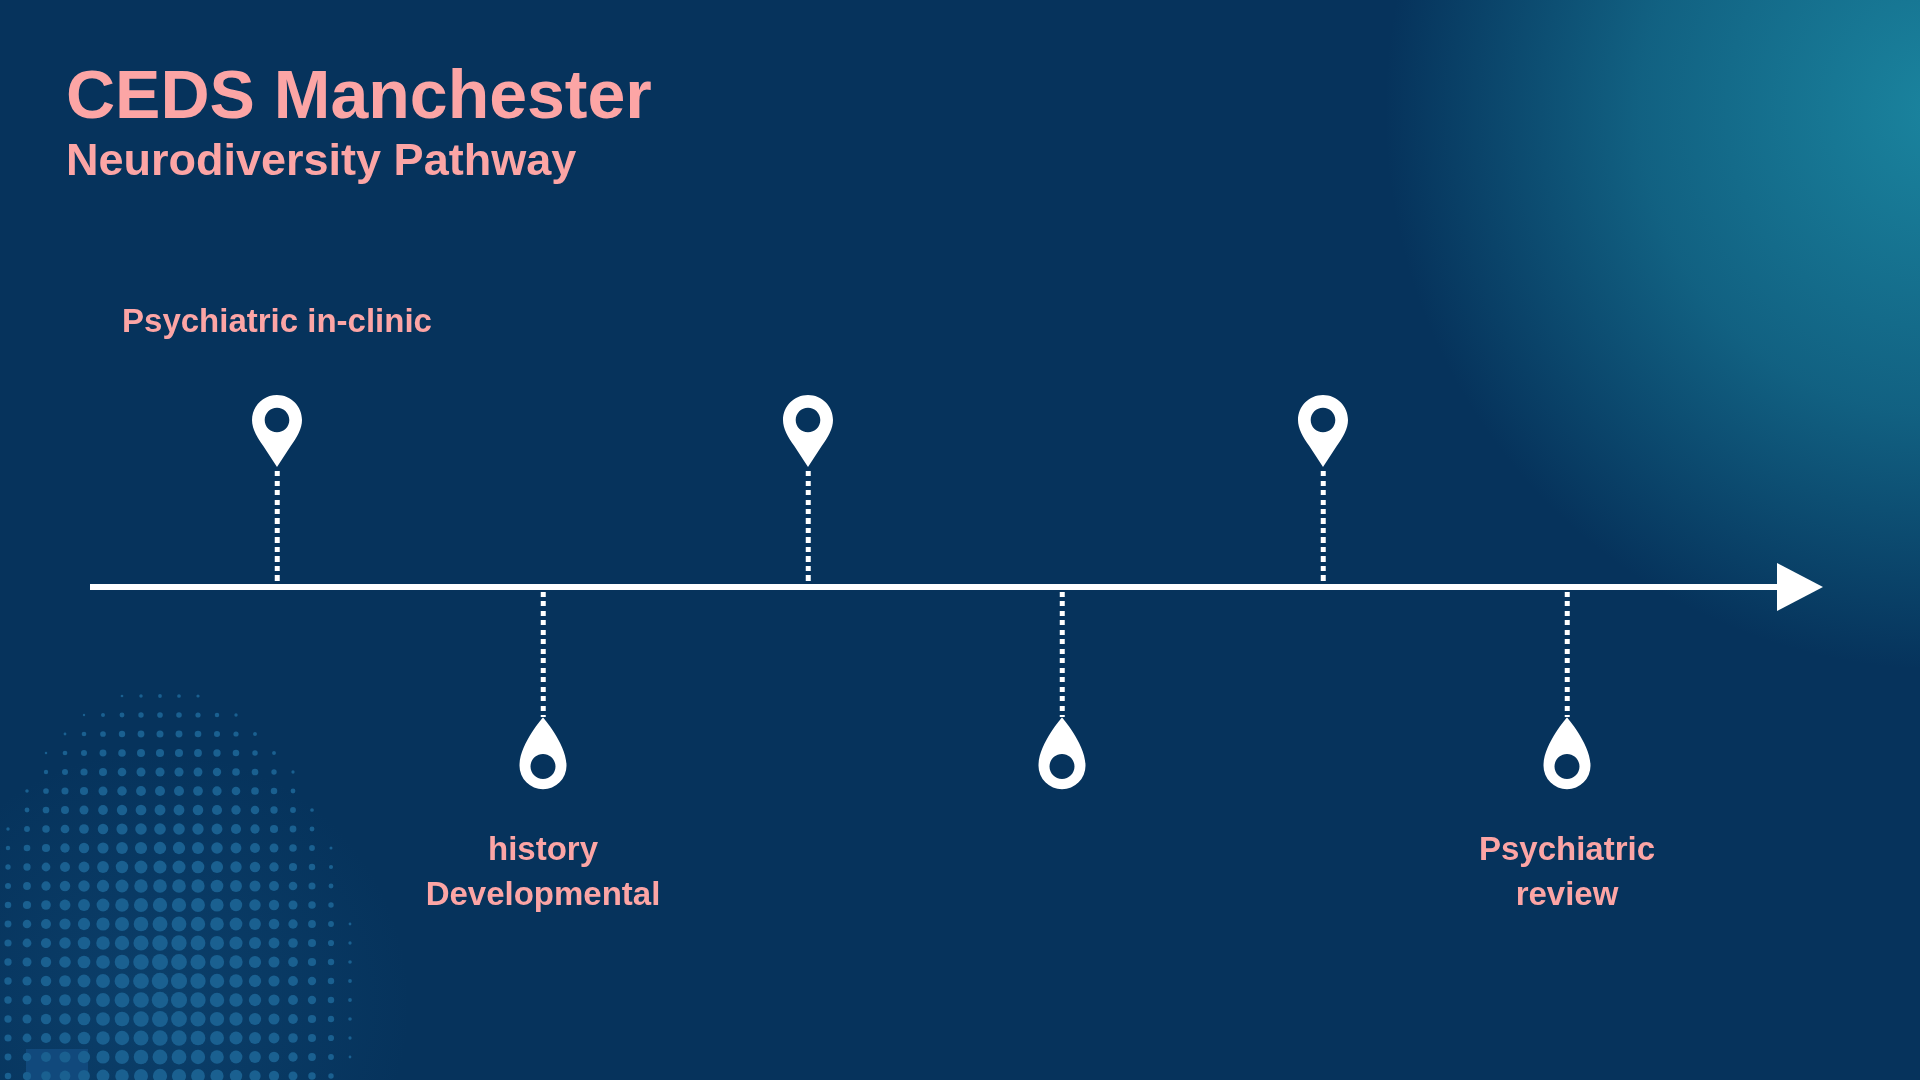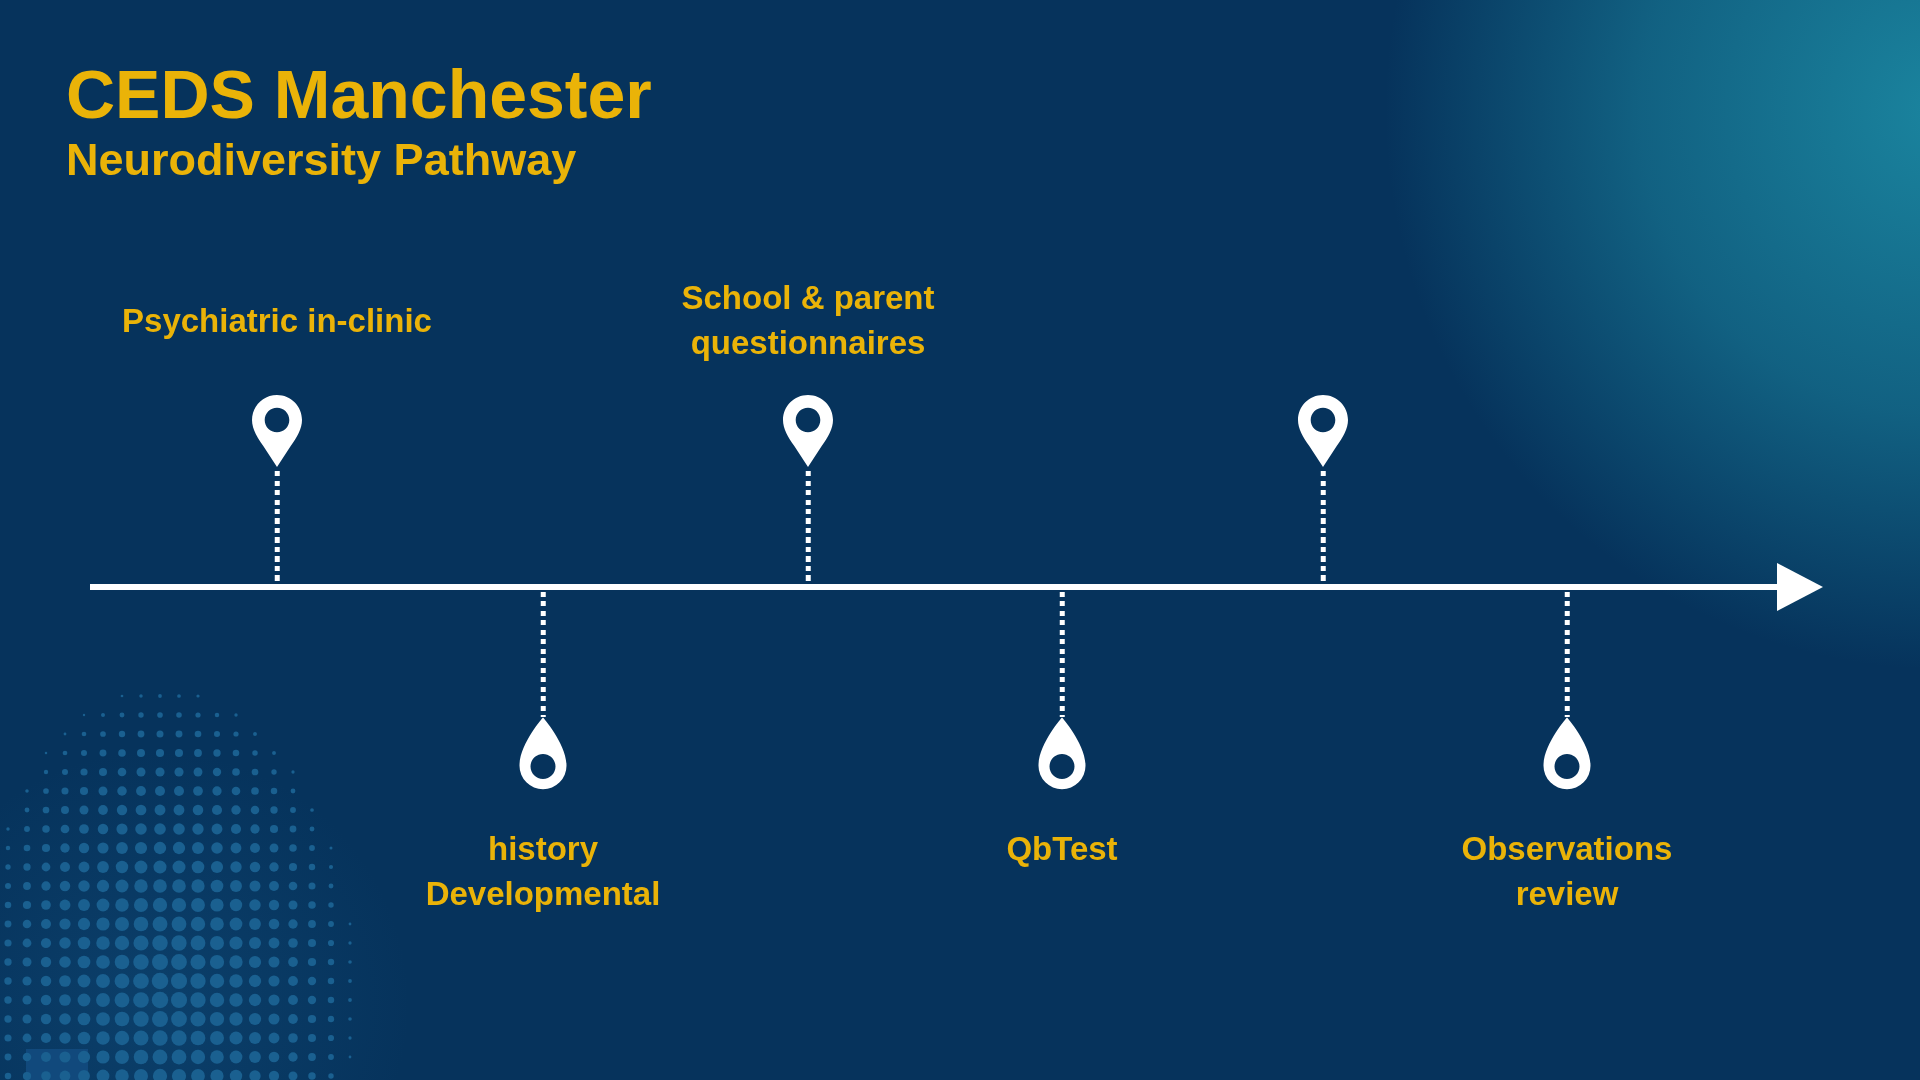--- a/index.html
+++ b/index.html
@@ -1,20 +1,20 @@
 <!DOCTYPE html>
 <html><head>
 <meta charset="utf-8">
 <style>
   html,body{margin:0;padding:0;background:#06335C;}
   .page{
     position:relative;width:1920px;height:1080px;overflow:hidden;
     background:#06335C;
     font-family:"Liberation Sans", sans-serif;
-    color:#eab308;
+    color:#fca5a5;
   }
   .glow{
     position:absolute;inset:0;pointer-events:none;
     background:
       radial-gradient(circle 800px at 1945px 110px, rgba(27,135,161,0.97) 0%, rgba(27,135,161,0.55) 38%, rgba(27,135,161,0) 70%),
       radial-gradient(circle 340px at 155px 1005px, rgba(26,96,144,0.28) 0%, rgba(26,96,144,0) 75%);
   }
   .corner-rect{
     position:absolute;left:26px;top:1049px;width:62px;height:31px;
     background:#11497C;
@@ -410,24 +410,20 @@
     <div class="m-label above-label">
       <span class="lbl-line">Psychiatric in-clinic</span>
     </div>
     <svg class="pin" viewBox="0 0 50 72">
       <path fill-rule="evenodd" fill="#FFFFFF" d="M25 0C11.2 0 0 11.2 0 25c0 8.7 5 17.2 11.3 26L25 72l13.7-21C45 42.2 50 33.7 50 25 50 11.2 38.8 0 25 0zM25 37.3c-6.8 0-12.3-5.5-12.3-12.3S18.2 12.7 25 12.7 37.3 18.2 37.3 25 31.8 37.3 25 37.3z"></path>
     </svg>
     <div class="connector up"></div>
   </div>
 
   <div class="milestone" style="left:808px">
-    <div class="m-label above-label">
-      <span class="lbl-line">School &amp; parent</span>
-      <span class="lbl-line">questionnaires</span>
-    </div>
     <svg class="pin" viewBox="0 0 50 72">
       <path fill-rule="evenodd" fill="#FFFFFF" d="M25 0C11.2 0 0 11.2 0 25c0 8.7 5 17.2 11.3 26L25 72l13.7-21C45 42.2 50 33.7 50 25 50 11.2 38.8 0 25 0zM25 37.3c-6.8 0-12.3-5.5-12.3-12.3S18.2 12.7 25 12.7 37.3 18.2 37.3 25 31.8 37.3 25 37.3z"></path>
     </svg>
     <div class="connector up"></div>
   </div>
 
   <div class="milestone" style="left:1323px">
     <svg class="pin" viewBox="0 0 50 72">
       <path fill-rule="evenodd" fill="#FFFFFF" d="M25 0C11.2 0 0 11.2 0 25c0 8.7 5 17.2 11.3 26L25 72l13.7-21C45 42.2 50 33.7 50 25 50 11.2 38.8 0 25 0zM25 37.3c-6.8 0-12.3-5.5-12.3-12.3S18.2 12.7 25 12.7 37.3 18.2 37.3 25 31.8 37.3 25 37.3z"></path>
     </svg>
@@ -443,29 +439,26 @@
       <span class="lbl-line">history</span>
       <span class="lbl-line">Developmental</span>
     </div>
   </div>
 
   <div class="milestone" style="left:1062px">
     <div class="connector down"></div>
     <svg class="drop" viewBox="0 0 48 73">
       <path fill-rule="evenodd" fill="#FFFFFF" d="M24 .5C24 .5 .5 27 .5 48.7a23.5 23.5 0 0 0 47 0C47.5 27 24 .5 24 .5zM24 62c-6.9 0-12.5-5.6-12.5-12.5S17.1 37 24 37s12.5 5.6 12.5 12.5S30.9 62 24 62z"></path>
     </svg>
-    <div class="m-label below-label">
-      <span class="lbl-line">QbTest</span>
-    </div>
   </div>
 
   <div class="milestone" style="left:1567px">
     <div class="connector down"></div>
     <svg class="drop" viewBox="0 0 48 73">
       <path fill-rule="evenodd" fill="#FFFFFF" d="M24 .5C24 .5 .5 27 .5 48.7a23.5 23.5 0 0 0 47 0C47.5 27 24 .5 24 .5zM24 62c-6.9 0-12.5-5.6-12.5-12.5S17.1 37 24 37s12.5 5.6 12.5 12.5S30.9 62 24 62z"></path>
     </svg>
     <div class="m-label below-label">
-      <span class="lbl-line">Observations</span>
+      <span class="lbl-line">Psychiatric</span>
       <span class="lbl-line">review</span>
     </div>
   </div>
 
 </div>
 
 </body></html>

